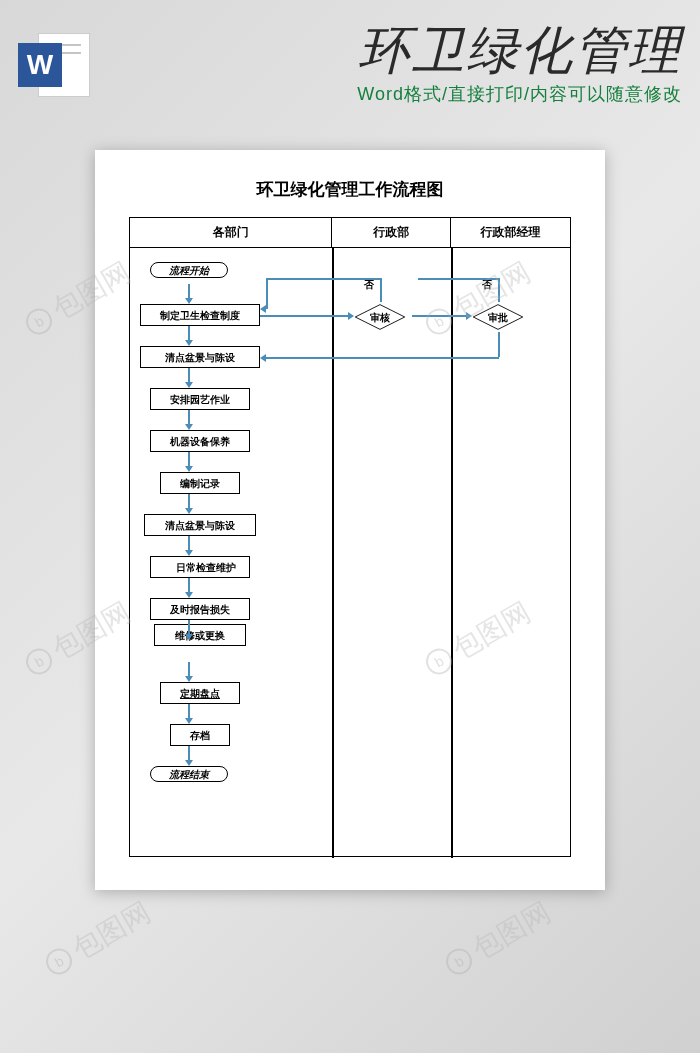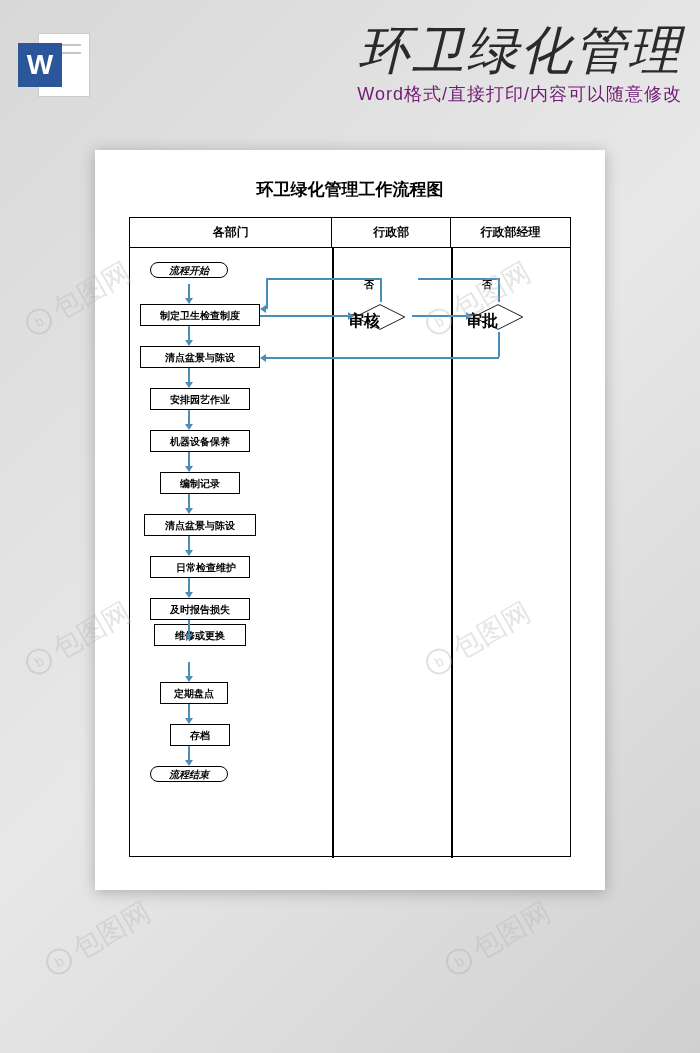--- a/index.html
+++ b/index.html
@@ -85,21 +85,21 @@
     .header-title {
       font-size: 52px;
       font-weight: 300;
       color: #2a2a2a;
       letter-spacing: 2px;
       line-height: 1;
       font-style: italic;
     }
     .header-sub {
       font-size: 18px;
-      color: #701a75;
+      color: #15803d;
       margin-top: 6px;
       letter-spacing: 1px;
     }
     .doc-page {
       position: absolute;
       top: 150px;
       left: 95px;
       width: 510px;
       height: 740px;
       background: #fff;
@@ -168,22 +168,22 @@
       position: absolute;
       left: 14px;
       top: -3px;
       width: 36px;
       height: 36px;
     }
     .diamond-text {
       position: absolute;
       width: 100%;
       top: 9px;
-      text-align: left;
-      font-size: 16px;
+      text-align: center;
+      font-size: 10px;
       font-weight: bold;
     }
     .arrow-line {
       position: absolute;
       background: #4a8db8;
     }
     .arrow-head {
       position: absolute;
       width: 0;
       height: 0;
@@ -281,21 +281,21 @@
       <div class="node terminator" style="left:20px;top:14px;width:78px;">流程开始</div>
       <div class="node process" style="left:10px;top:56px;width:120px;">制定卫生检查制度</div>
       <div class="node process" style="left:10px;top:98px;width:120px;">清点盆景与陈设</div>
       <div class="node process" style="left:20px;top:140px;width:100px;text-align:center;">安排园艺作业</div>
       <div class="node process" style="left:20px;top:182px;width:100px;">机器设备保养</div>
       <div class="node process" style="left:30px;top:224px;width:80px;">编制记录</div>
       <div class="node process" style="left:14px;top:266px;width:112px;">清点盆景与陈设</div>
       <div class="node process" style="left:20px;top:308px;width:100px;padding-left:12px;">日常检查维护</div>
       <div class="node process" style="left:20px;top:350px;width:100px;">及时报告损失</div>
       <div class="node process" style="left:24px;top:376px;width:92px;">维修或更换</div>
-      <div class="node process" style="left:30px;top:434px;width:68px;">定期盘点</div>
+      <div class="node process" style="left:30px;top:434px;width:80px;text-decoration:underline;">定期盘点</div>
       <div class="node process" style="left:40px;top:476px;width:60px;">存档</div>
       <div class="node terminator" style="left:20px;top:518px;width:78px;">流程结束</div>
 
       <div class="diamond" style="left:218px;top:54px;">
         <div class="diamond-shape"></div>
         <div class="diamond-text">审核</div>
       </div>
       <div class="diamond" style="left:336px;top:54px;">
         <div class="diamond-shape"></div>
         <div class="diamond-text">审批</div>

